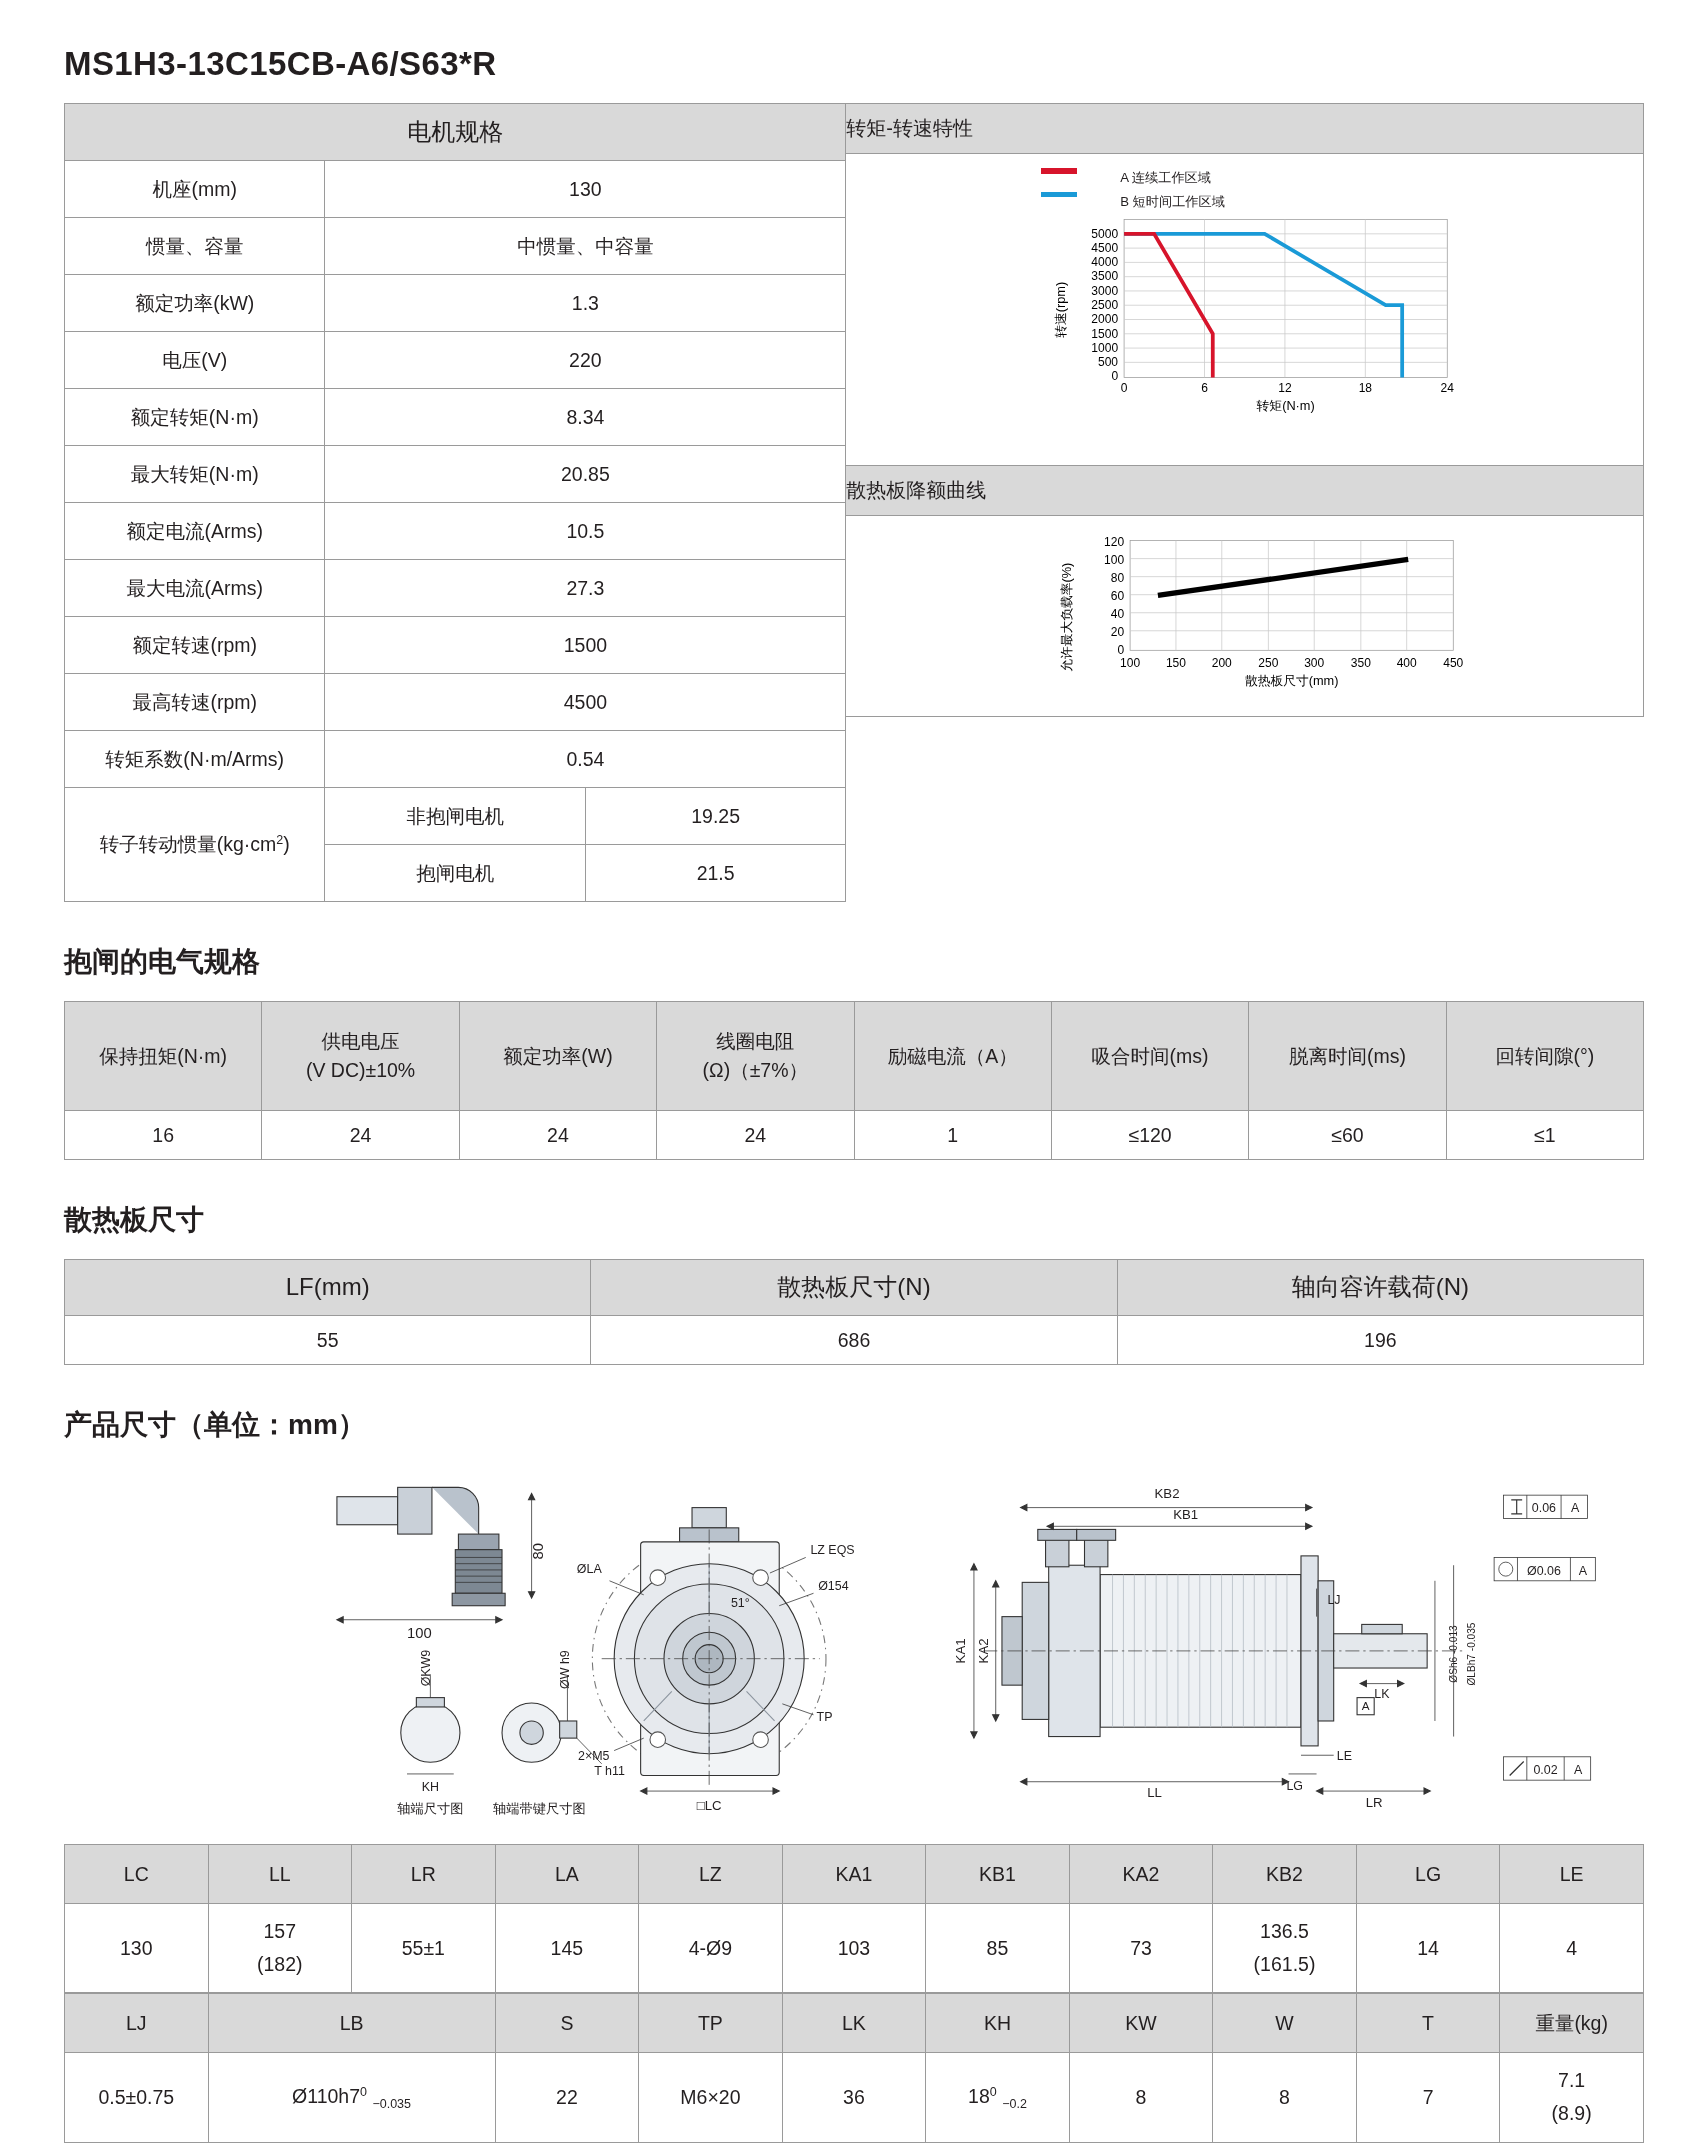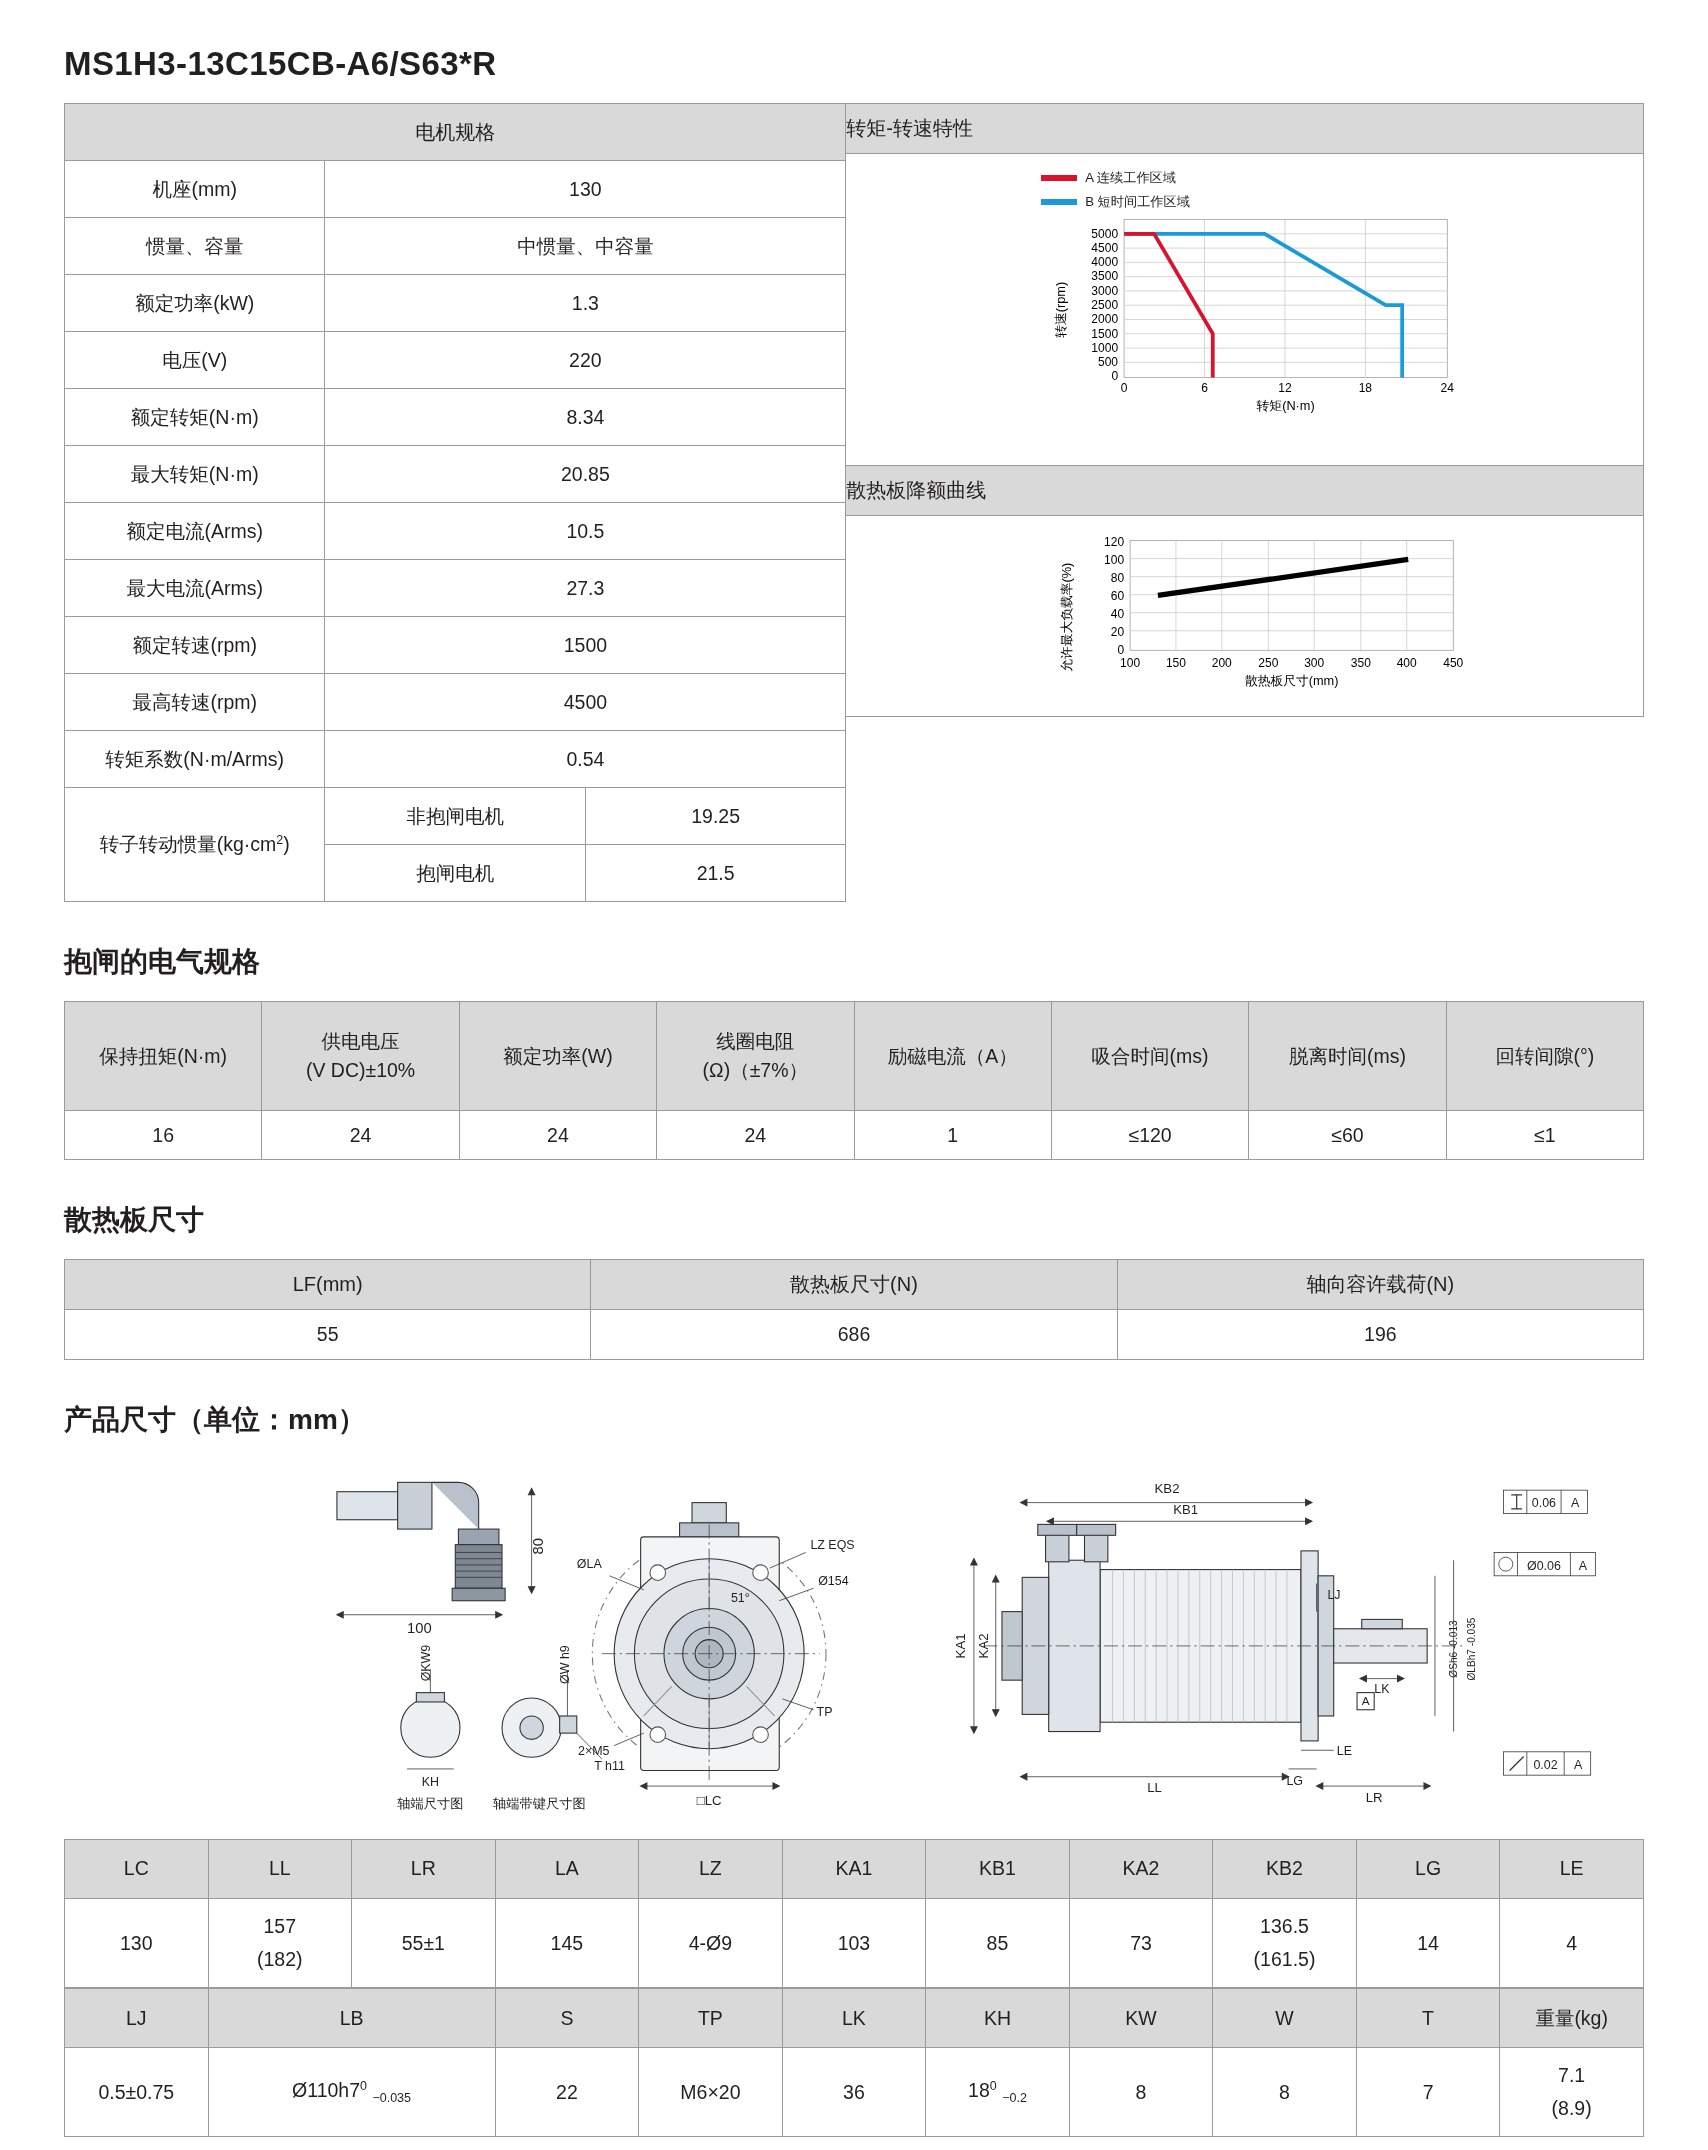--- a/index.html
+++ b/index.html
@@ -38,21 +38,21 @@
     border: 0.8px solid #9a9a9a;
     text-align: center;
     vertical-align: middle;
     font-size: 19.5px;
     font-weight: normal;
     padding: 11px 4.7px;
     line-height: 1.35;
   }
   .hdr {
     background: #d9d9d9;
-    font-size: 20px;
+    font-size: 24px;
   }
   
   .spec-wrap { display: flex; width: 100%; }
   .spec-left { width: 810px; }
   .spec-right { flex: 1 1 auto; border-left: 0; }
   .spec-left table td { height: 34px; }
   .spec-left .lbl { width: 366px; }
   .chart-box {
     border: 0.8px solid #9a9a9a;
     border-left: 0;
@@ -69,21 +69,21 @@
     position: relative;
     box-sizing: border-box;
   }
   .legend {
     position: absolute;
     top: 14px;
     left: 195px;
     font-size: 13.2px;
     line-height: 1.55;
   }
-  .legend .row { display: flex; align-items: center; margin-bottom: 3.1px; }
+  .legend .row { display: flex; margin-bottom: 3.1px; gap: 35px; }
   .legend .swatch { width: 36px; height: 5.5px; margin-right: 7.8px; }
   
   .brake-table td { font-size: 19.5px; }
   .brake-table .hdr { height: 86px; }
   .two-line { line-height: 1.5; }
   
   
   .drawing {
     width: 100%;
     height: 366px;

